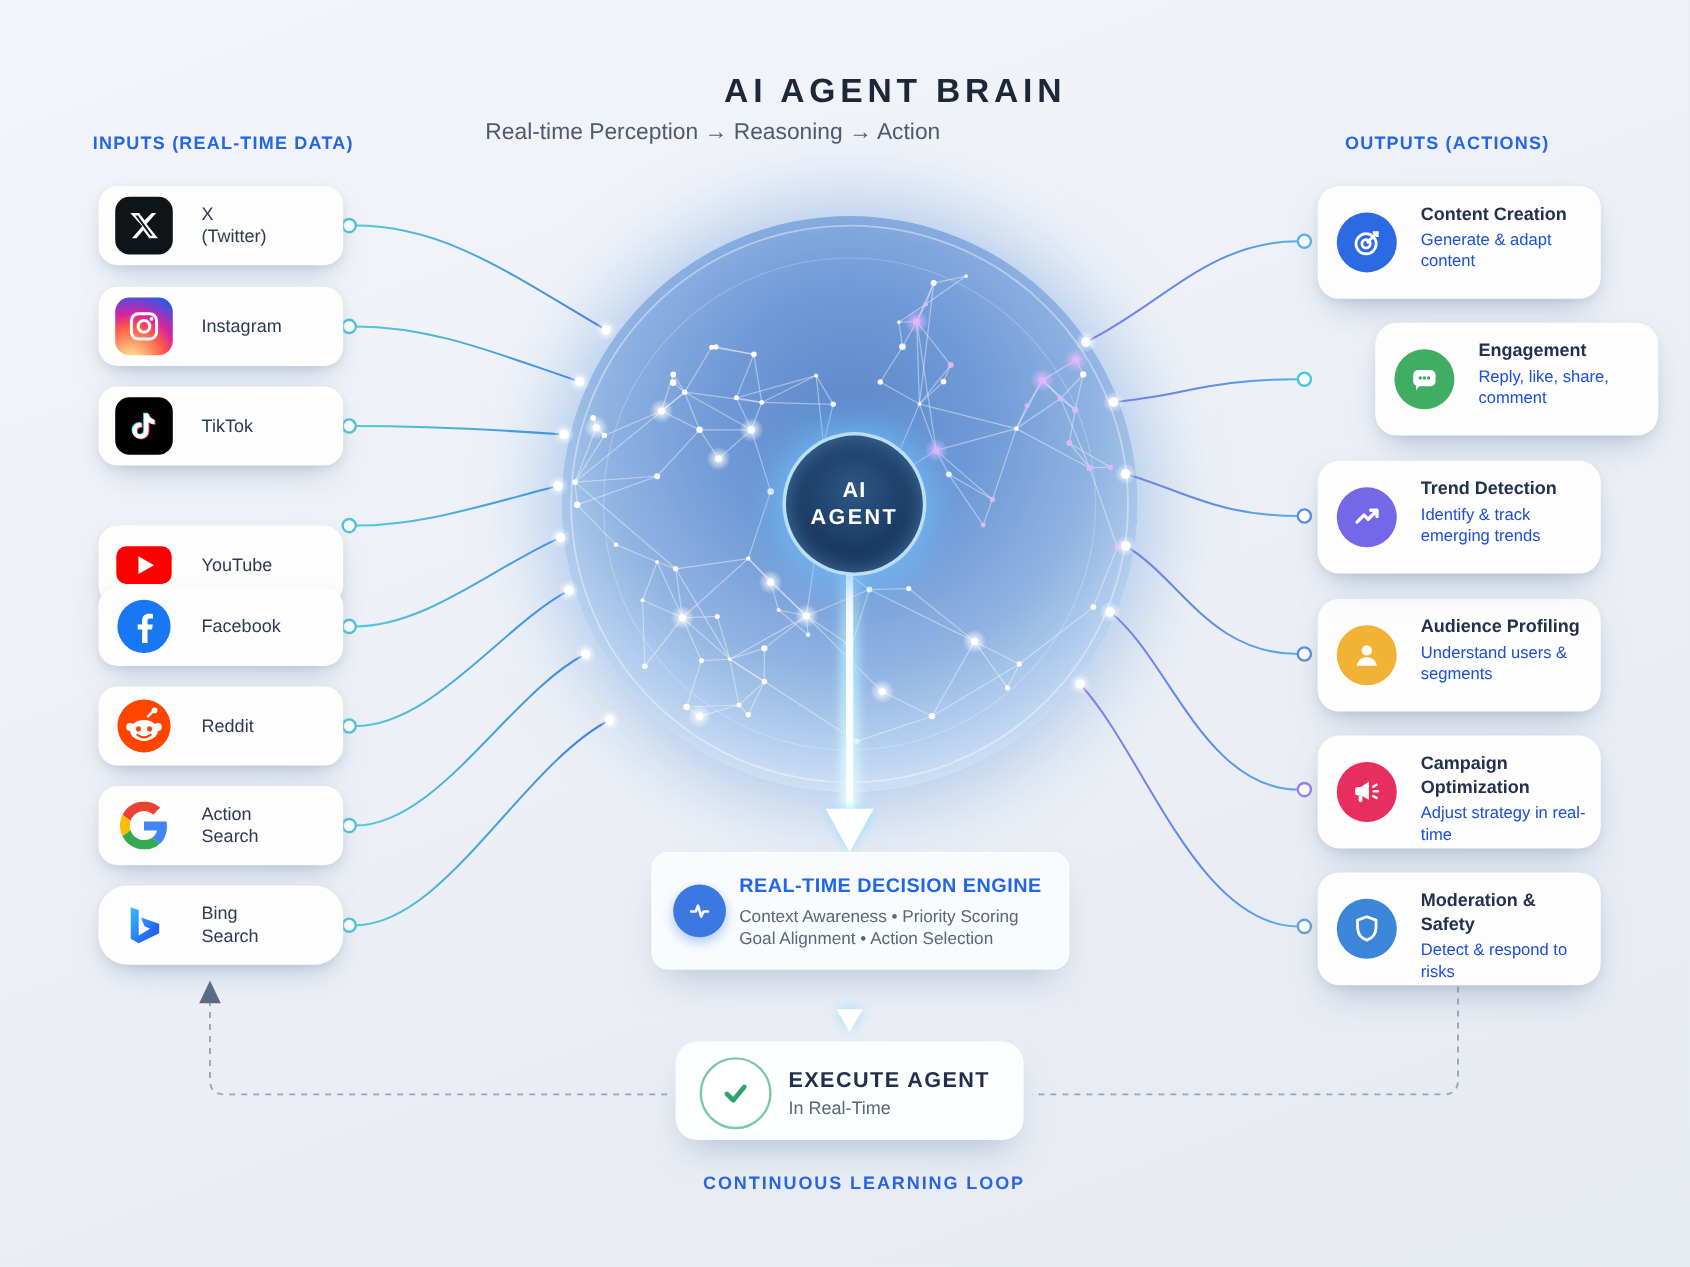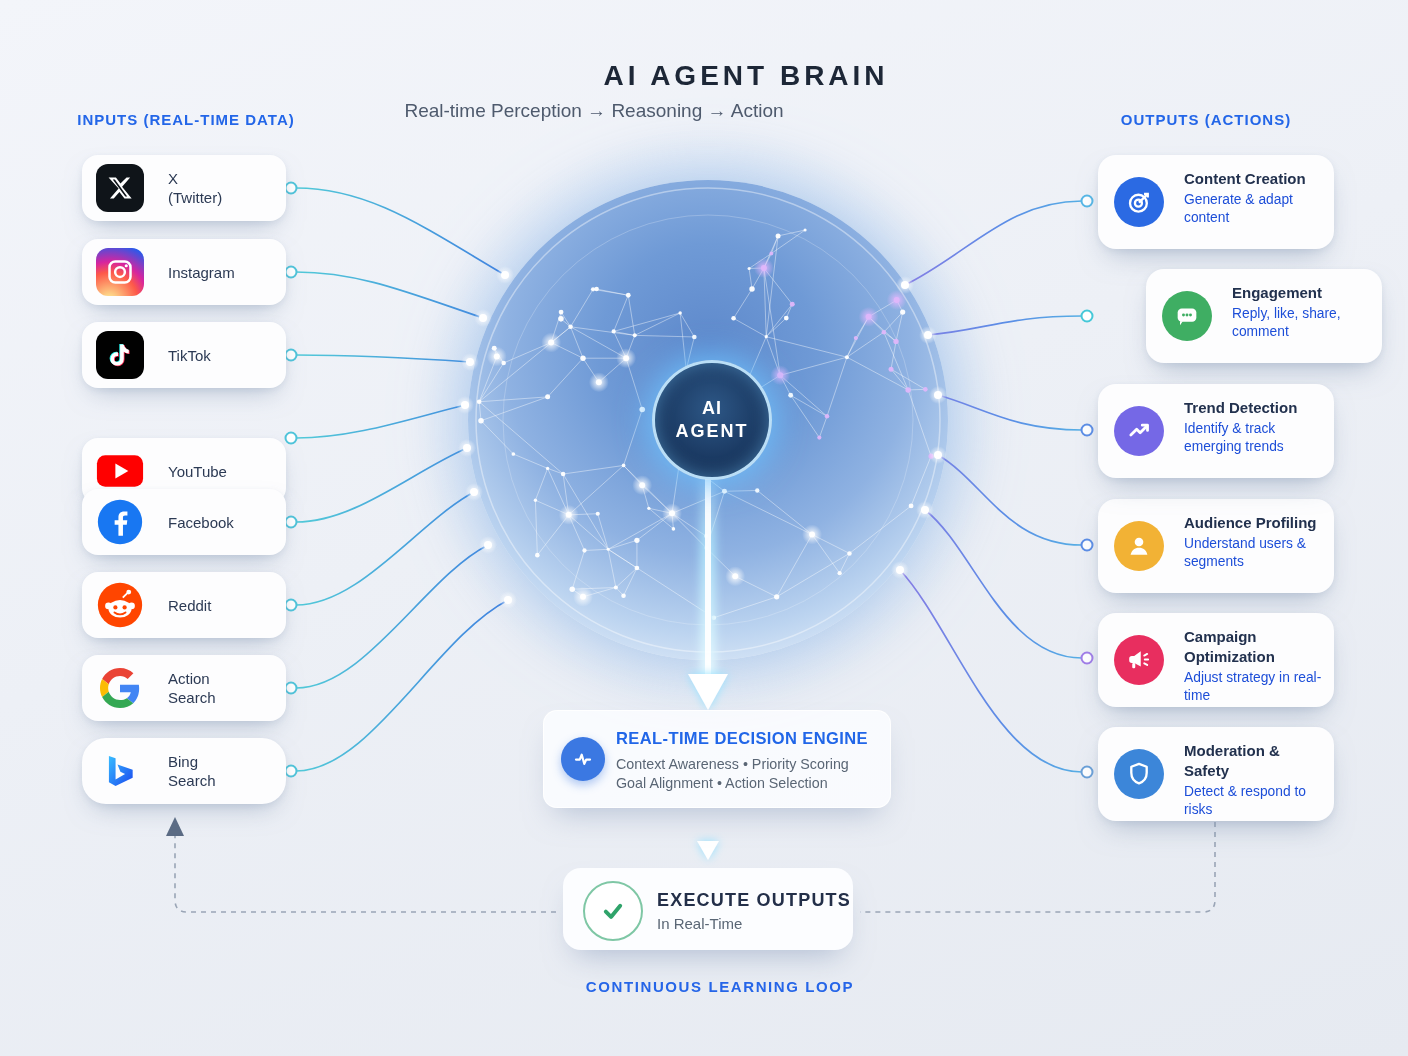--- a/index.html
+++ b/index.html
@@ -673,18 +673,18 @@
     <div class="engine-line" style="top:45px;">Context Awareness • Priority Scoring</div>
     <div class="engine-line" style="top:64px;">Goal Alignment  •  Action Selection</div>
   </div>
 
   <div class="abs exec">
     <div class="exec-icon">
       <svg width="34" height="34" viewBox="0 0 52 52" fill="none" stroke="#2fa36a" stroke-width="6" stroke-linecap="round" stroke-linejoin="round">
         <polyline points="15,27 23,35 37,18"></polyline>
         </svg>
     </div>
-    <div class="exec-title">EXECUTE OUTPUTS</div>
+    <div class="exec-title">EXECUTE AGENT</div>
     <div class="exec-sub">In Real-Time</div>
   </div>
 
   <div class="abs loop-label">CONTINUOUS LEARNING LOOP</div>
 </div>
 
 </body></html>

